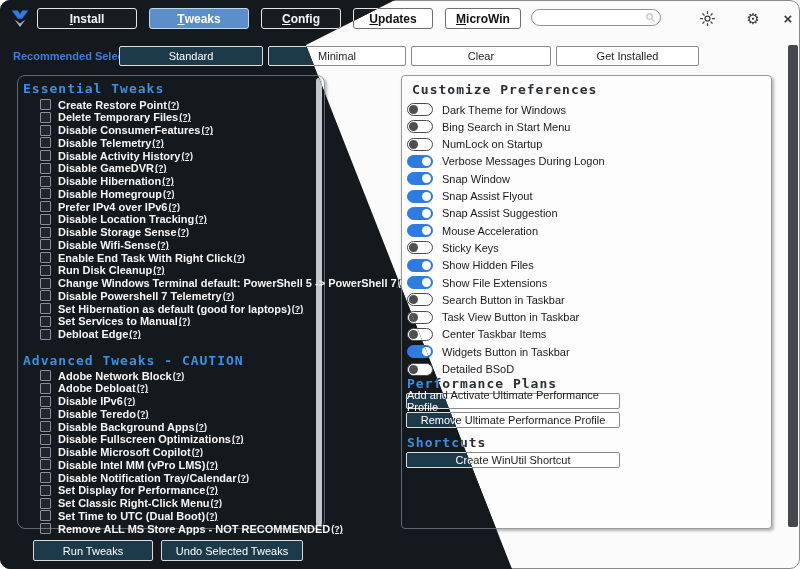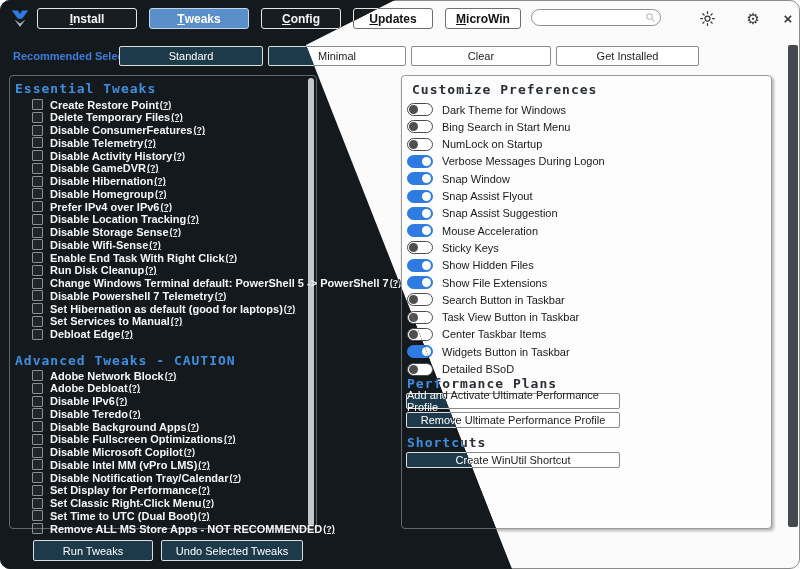--- a/index.html
+++ b/index.html
@@ -30,21 +30,21 @@
   .rec-label{position:absolute;left:12px;top:49px;font-size:11px;font-weight:bold;color:#3d7edb;}
   .theme-dark .rec-label{color:#3d7edb;}
   .action-btn{position:absolute;border:1px solid #8a8a8a;border-radius:2px;background:#ffffff;color:#1c1c1c;
               font-size:11px;display:flex;align-items:center;justify-content:center;box-sizing:border-box;cursor:pointer;}
   .theme-dark .action-btn{background:#1d3a4a;color:#ffffff;border-color:#dcdcdc;}
 
   
   .panel{position:absolute;top:74px;height:454px;background:#fdfdfd;border:1px solid #9a9a9a;border-radius:4px;
          box-sizing:border-box;box-shadow:1.5px 2px 3px rgba(0,0,0,.28);}
   .theme-dark .panel{background:#14191d;border-color:#62676d;box-shadow:none;}
-  .panel-left{left:8px;width:308px;}
+  .panel-left{left:16px;width:308px;border-radius:8px;}
   .panel-right{left:400px;width:371px;}
   .section-title{position:absolute;font-family:"DejaVu Sans Mono",monospace;font-weight:bold;font-size:13px;
                  letter-spacing:1px;color:#2a2e35;white-space:nowrap;}
   .theme-dark .section-title{color:#3f8fe0;}
 
   
   .tweak-row{position:absolute;left:22px;height:13px;display:flex;align-items:center;white-space:nowrap;}
   .cb{width:9px;height:9px;border:1px solid #787f86;background:#ffffff;margin-right:7px;border-radius:1px;flex:0 0 auto;cursor:pointer;}
   .theme-dark .cb{background:rgba(255,255,255,.06);border-color:#8a9199;}
   .tweak-label{font-size:11px;font-weight:600;color:#15181c;}

